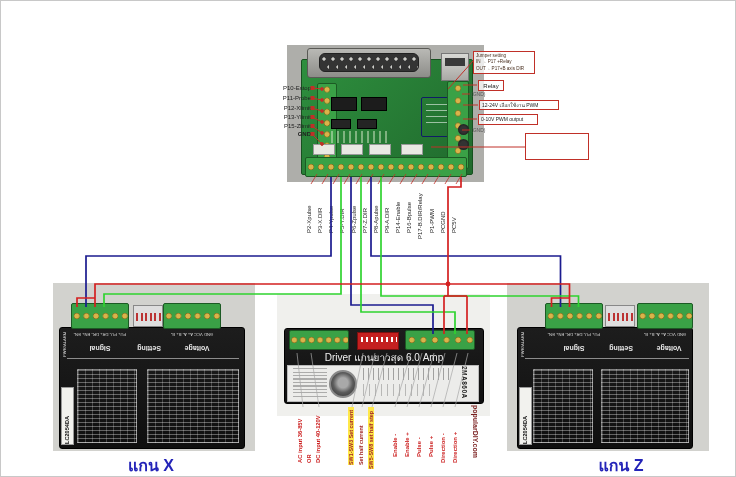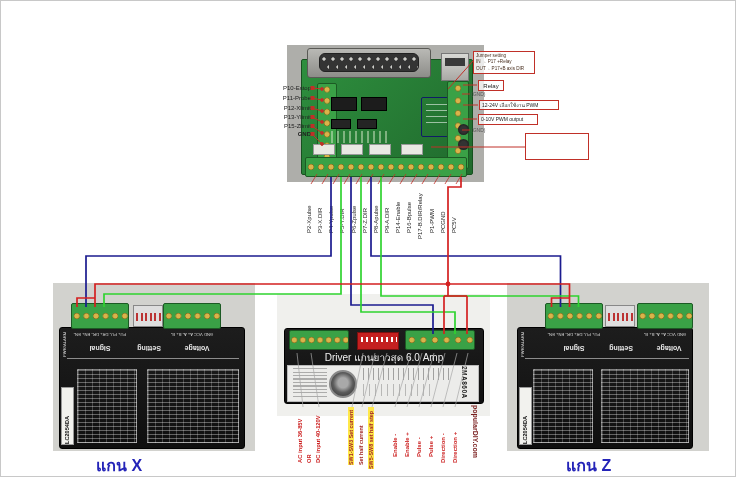--- a/index.html
+++ b/index.html
@@ -98,41 +98,41 @@
   <div class="a vt tinywhite" style="left:62px;top:330px;height:26px;">PWR/ALARM</div>
   <div class="a seclbl flip" style="left:77px;top:344px;width:44px;">Signal</div>
   <div class="a seclbl flip" style="left:128px;top:344px;width:40px;">Setting</div>
   <div class="a seclbl flip" style="left:172px;top:344px;width:48px;">Voltage</div>
   <div class="a" style="left:66px;top:357px;width:172px;height:1px;background:rgba(255,255,255,.5);"></div>
   <div class="a tbl" style="left:76px;top:368px;width:60px;height:74px;"></div>
   <div class="a tbl" style="left:146px;top:368px;width:92px;height:74px;"></div>
   <div class="a" style="left:60px;top:386px;width:13px;height:58px;background:#f2f2ee;border:1px solid #999;">
     <div class="a vt" style="left:2px;top:2px;height:54px;font-size:5.6px;font-weight:bold;color:#111;">LC2054DA</div>
   </div>
-  <div class="a" style="left:95px;top:452px;width:110px;font-size:16px;font-weight:bold;color:#2424b8;">แกน X</div>
+  <div class="a" style="left:95px;top:452px;width:110px;text-align:center;font-size:16px;font-weight:bold;color:#2424b8;">แกน X</div>
 
   <div class="a" style="left:506px;top:282px;width:202px;height:168px;background:#d2d2ce;"></div>
   <div class="a body-black" style="left:516px;top:326px;width:176px;height:122px;"></div>
   <div class="a term" style="left:544px;top:302px;width:58px;height:26px;background-size:9.6px 100%;"></div>
   <div class="a" style="left:604px;top:304px;width:30px;height:22px;background:#dedede;border:1px solid #888;
        background-image:repeating-linear-gradient(to right,#b33 0 2px,transparent 2px 4.5px);background-size:26px 8px;background-repeat:no-repeat;background-position:2px 7px;"></div>
   <div class="a term" style="left:636px;top:302px;width:56px;height:26px;background-size:9.3px 100%;"></div>
   <div class="a tinywhite flip" style="left:544px;top:331px;width:58px;text-align:center;">PU+ PU- DR+ DR- EN+ EN-</div>
   <div class="a tinywhite flip" style="left:636px;top:331px;width:56px;text-align:center;">GND VCC A+ A- B+ B-</div>
   <div class="a vt tinywhite" style="left:520px;top:330px;height:26px;">PWR/ALARM</div>
   <div class="a seclbl flip" style="left:551px;top:344px;width:44px;">Signal</div>
   <div class="a seclbl flip" style="left:600px;top:344px;width:40px;">Setting</div>
   <div class="a seclbl flip" style="left:644px;top:344px;width:48px;">Voltage</div>
   <div class="a" style="left:524px;top:357px;width:164px;height:1px;background:rgba(255,255,255,.5);"></div>
   <div class="a tbl" style="left:532px;top:368px;width:60px;height:74px;"></div>
   <div class="a tbl" style="left:600px;top:368px;width:88px;height:74px;"></div>
   <div class="a" style="left:518px;top:386px;width:13px;height:58px;background:#f2f2ee;border:1px solid #999;">
     <div class="a vt" style="left:2px;top:2px;height:54px;font-size:5.6px;font-weight:bold;color:#111;">LC2054DA</div>
   </div>
-  <div class="a" style="left:565px;top:452px;width:110px;font-size:16px;font-weight:bold;color:#2424b8;">แกน Z</div>
+  <div class="a" style="left:565px;top:452px;width:110px;text-align:center;font-size:16px;font-weight:bold;color:#2424b8;">แกน Z</div>
 
   <div class="a" style="left:276px;top:293px;width:213px;height:122px;background:#f0f0ed;"></div>
   <div class="a body-black" style="left:283px;top:327px;width:200px;height:76px;"></div>
   <div class="a term" style="left:288px;top:329px;width:60px;height:20px;background-size:8.6px 100%;"></div>
   <div class="a" style="left:356px;top:331px;width:42px;height:18px;background:#c41f1f;border:1px solid #7a0f0f;
        background-image:repeating-linear-gradient(to right,#fff 0 2px,transparent 2px 5px);background-size:36px 5px;background-repeat:no-repeat;background-position:3px 4px;"></div>
   <div class="a term" style="left:404px;top:329px;width:70px;height:20px;background-size:11.6px 100%;"></div>
   <div class="a" style="left:283px;top:349px;width:200px;text-align:center;font-size:10px;color:#f0f0f0;">Driver แกนยาวสุด 6.0 Amp</div>
   <div class="a" style="left:286px;top:364px;width:192px;height:37px;background:#ececea;border:1px solid #bbb;"></div>
   <div class="a" style="left:292px;top:367px;width:34px;height:30px;background-image:repeating-linear-gradient(to bottom,#777 0 1px,transparent 1px 3.5px);opacity:.55;"></div>

